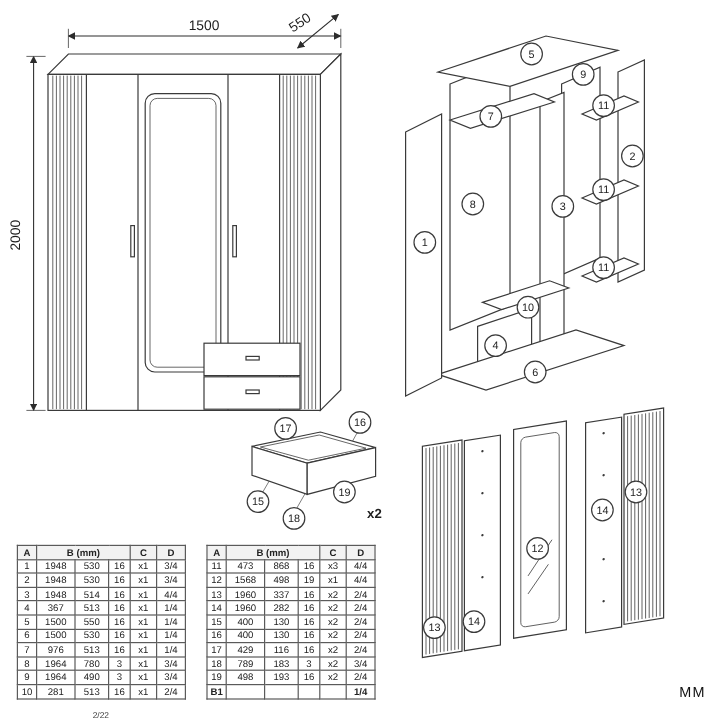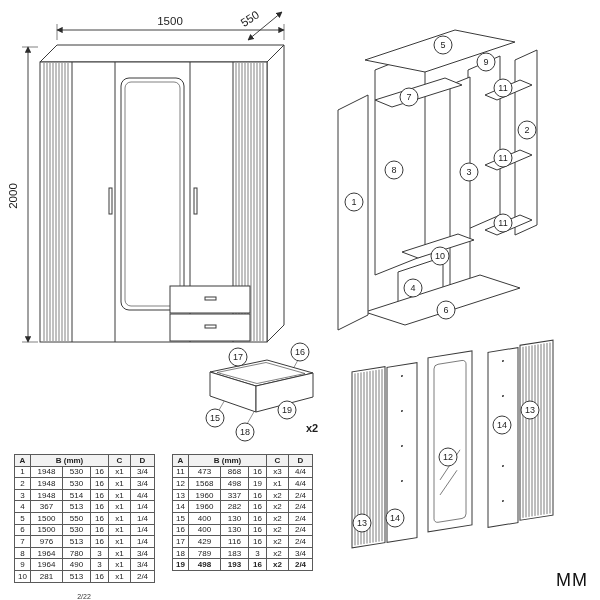--- a/index.html
+++ b/index.html
@@ -30,21 +30,21 @@
   }
   .parts-table th { font-weight:bold; background:#f2f2f2; }
   table.b1-last tbody tr:last-child td { font-weight:bold; }
 
   .page-num {
     position:absolute; left:14px; top:593px; width:140px;
     font-size:7px; text-align:center; color:#333;
   }
   .units {
     position:absolute; right:12px; top:570px;
-    font-size:18px; color:#111; letter-spacing:1px;padding-left:48px;
+    font-size:12px; color:#111; letter-spacing:1px;padding-left:48px;
   }
 </style>
 </head>
 <body>
 
 <svg class="lineart" width="600" height="600" viewBox="0 0 600 600">
   <defs>
     <marker id="arr" viewBox="0 0 10 10" refX="9" refY="5" markerWidth="7" markerHeight="7" orient="auto-start-reverse">
       <path d="M0,0 L10,5 L0,10 z" fill="#2c2c2c"></path>
     </marker>
@@ -488,17 +488,25 @@
         <td>3/4</td>
       </tr>
       <tr>
         <td>19</td>
         <td>498</td>
         <td>193</td>
         <td>16</td>
         <td>x2</td>
         <td>2/4</td>
       </tr>
+      <tr>
+        <td>B1</td>
+        <td></td>
+        <td></td>
+        <td></td>
+        <td></td>
+        <td>1/4</td>
+      </tr>
     </tbody>
 </table>
 
 <div class="page-num">2/22</div>
 <div class="units">MM</div>
 
 </body></html>

